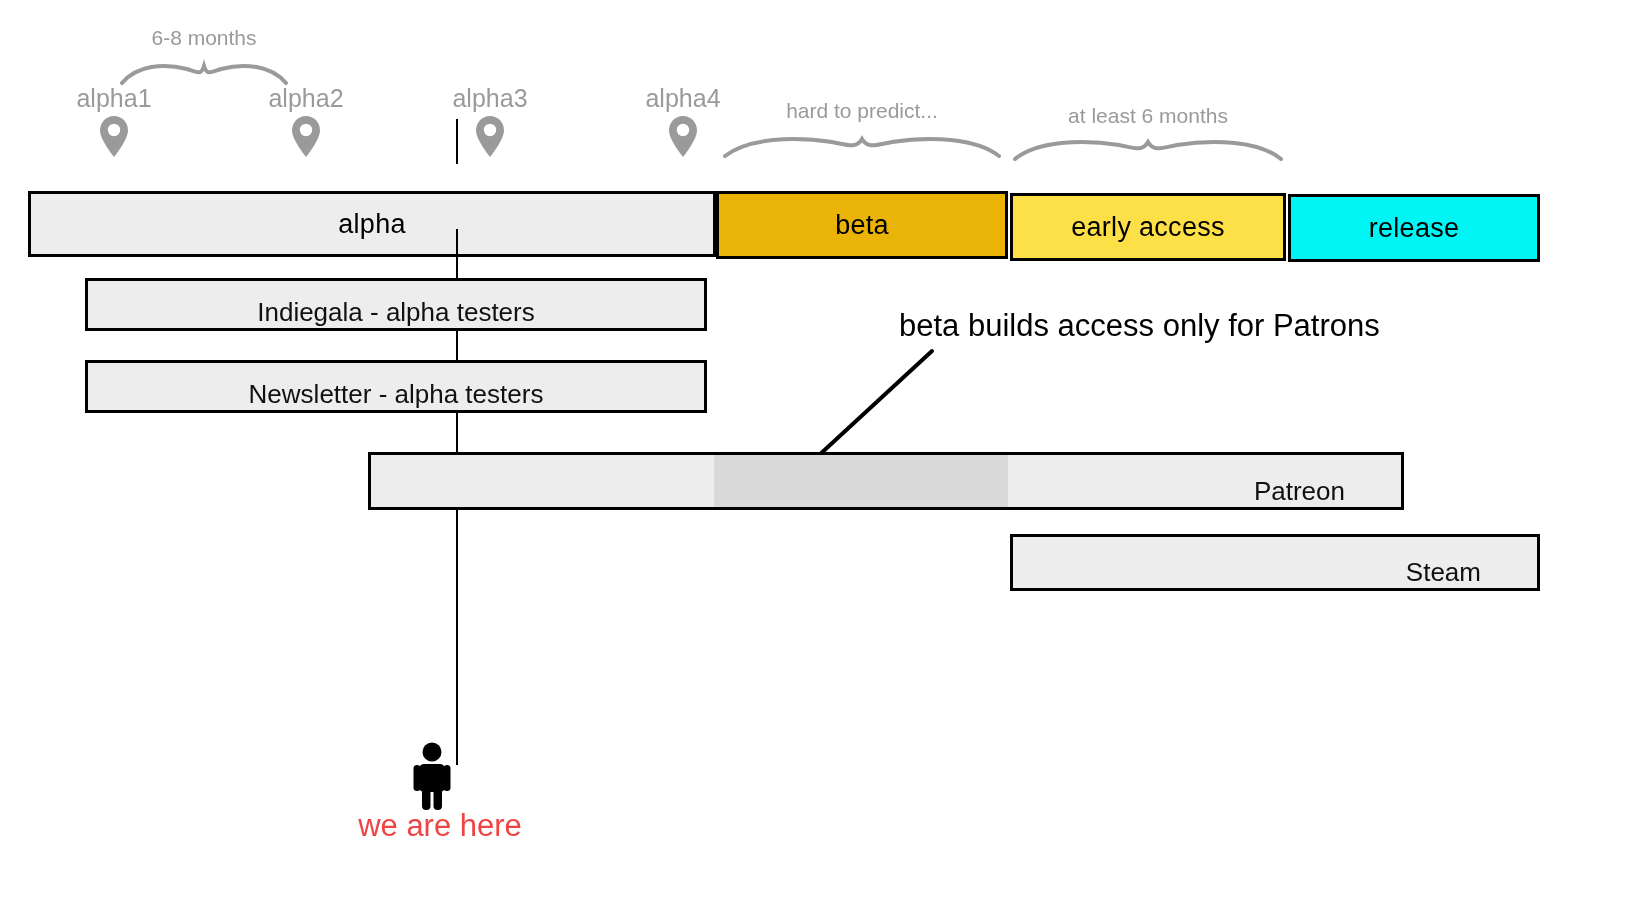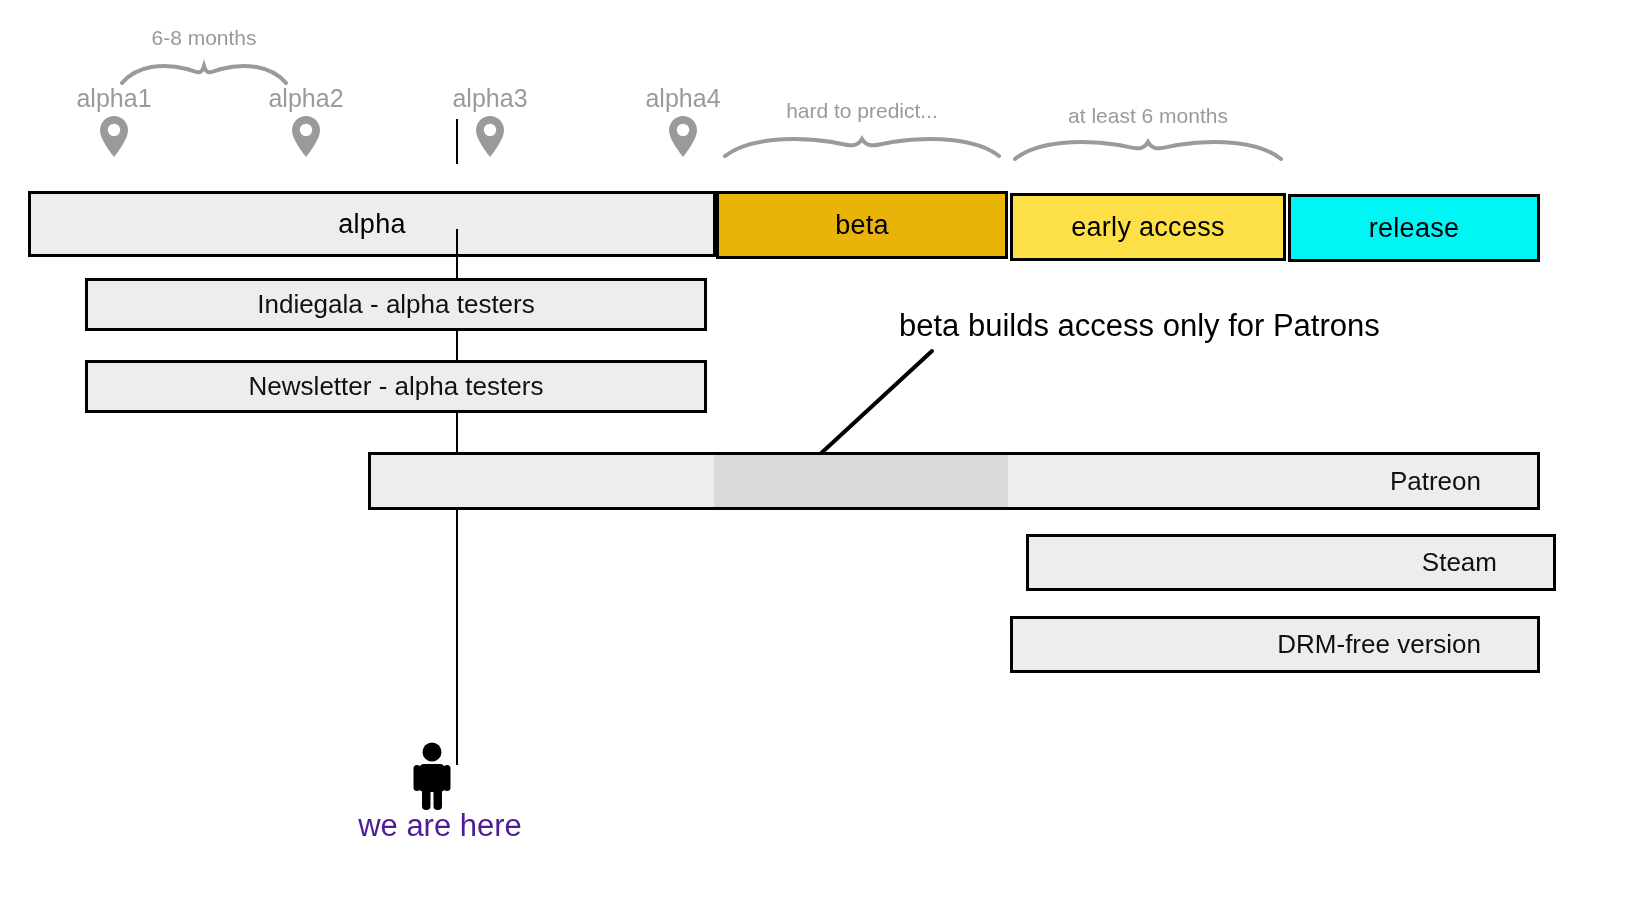--- a/index.html
+++ b/index.html
@@ -33,21 +33,21 @@
     margin-top: 28px;
   }
 
   
   .row-bar {
     position: absolute;
     box-sizing: border-box;
     border: 3px solid #000000;
     background: #ededed;
     display: flex;
-    align-items: center;
+    align-items: flex-end;
     justify-content: center;
     font-size: 26px;
     color: #111111;
   }
   .row-bar.right-label {
     justify-content: flex-end;
     padding-right: 56px;
   }
   .row-bar .fill-dark {
     position: absolute;
@@ -93,21 +93,21 @@
     position: absolute;
     font-size: 31px;
     color: #000000;
     white-space: nowrap;
   }
 
   
   .here-label {
     position: absolute;
     font-size: 31px;
-    color: #4c1d95;
+    color: #ef4444;
     white-space: nowrap;
     transform: translateX(-50%);
   }
 </style>
 </head>
 <body>
 
 <div id="roadmap">
 
   <div class="brace-caption" style="left:204px; top:26px;">6-8 months</div>
@@ -172,32 +172,29 @@
   </div>
   <div class="row-bar" style="left:85px; top:360px; width:622px; height:53px;">
     <span class="row-text">Newsletter - alpha testers</span>
   </div>
 
   <div class="annotation" style="left:899px; top:308px;">beta builds access only for Patrons</div>
   <svg class="abs" style="left:770px; top:345px;" width="170" height="155" viewBox="0 0 170 155">
     <line x1="8" y1="148" x2="162" y2="6" stroke="#000000" stroke-width="4" stroke-linecap="round"></line>
   </svg>
 
-  <div class="row-bar right-label" style="left:368px; top:452px; width:1172px; height:58px;">
+  <div class="row-bar right-label" style="left:368px; top:452px; width:1036px; height:58px;">
     <div class="fill-dark" style="left:343px; width:294px;"></div>
     <span class="row-text">Patreon</span>
   </div>
 
-  <div class="row-bar right-label" style="left:1010px; top:534px; width:530px; height:57px;margin-left:16px;">
+  <div class="row-bar right-label" style="left:1010px; top:534px; width:530px; height:57px;">
     <span class="row-text">Steam</span>
   </div>
 
-  <div class="row-bar right-label" style="left:1010px; top:616px; width:530px; height:57px;">
-    <span class="row-text">DRM-free version</span>
-  </div>
 
   <svg class="abs" style="left:411px; top:742px;" width="42" height="68" viewBox="0 0 42 68">
     <circle cx="21" cy="10" r="9.5" fill="#000000"></circle>
     <rect x="8" y="22" width="26" height="28" rx="5" fill="#000000"></rect>
     <rect x="2.5" y="23" width="7" height="26" rx="3.5" fill="#000000"></rect>
     <rect x="32.5" y="23" width="7" height="26" rx="3.5" fill="#000000"></rect>
     <rect x="11" y="44" width="8.5" height="24" rx="4" fill="#000000"></rect>
     <rect x="22.5" y="44" width="8.5" height="24" rx="4" fill="#000000"></rect>
   </svg>
   <div class="here-label" style="left:440px; top:808px;">we are here</div>

